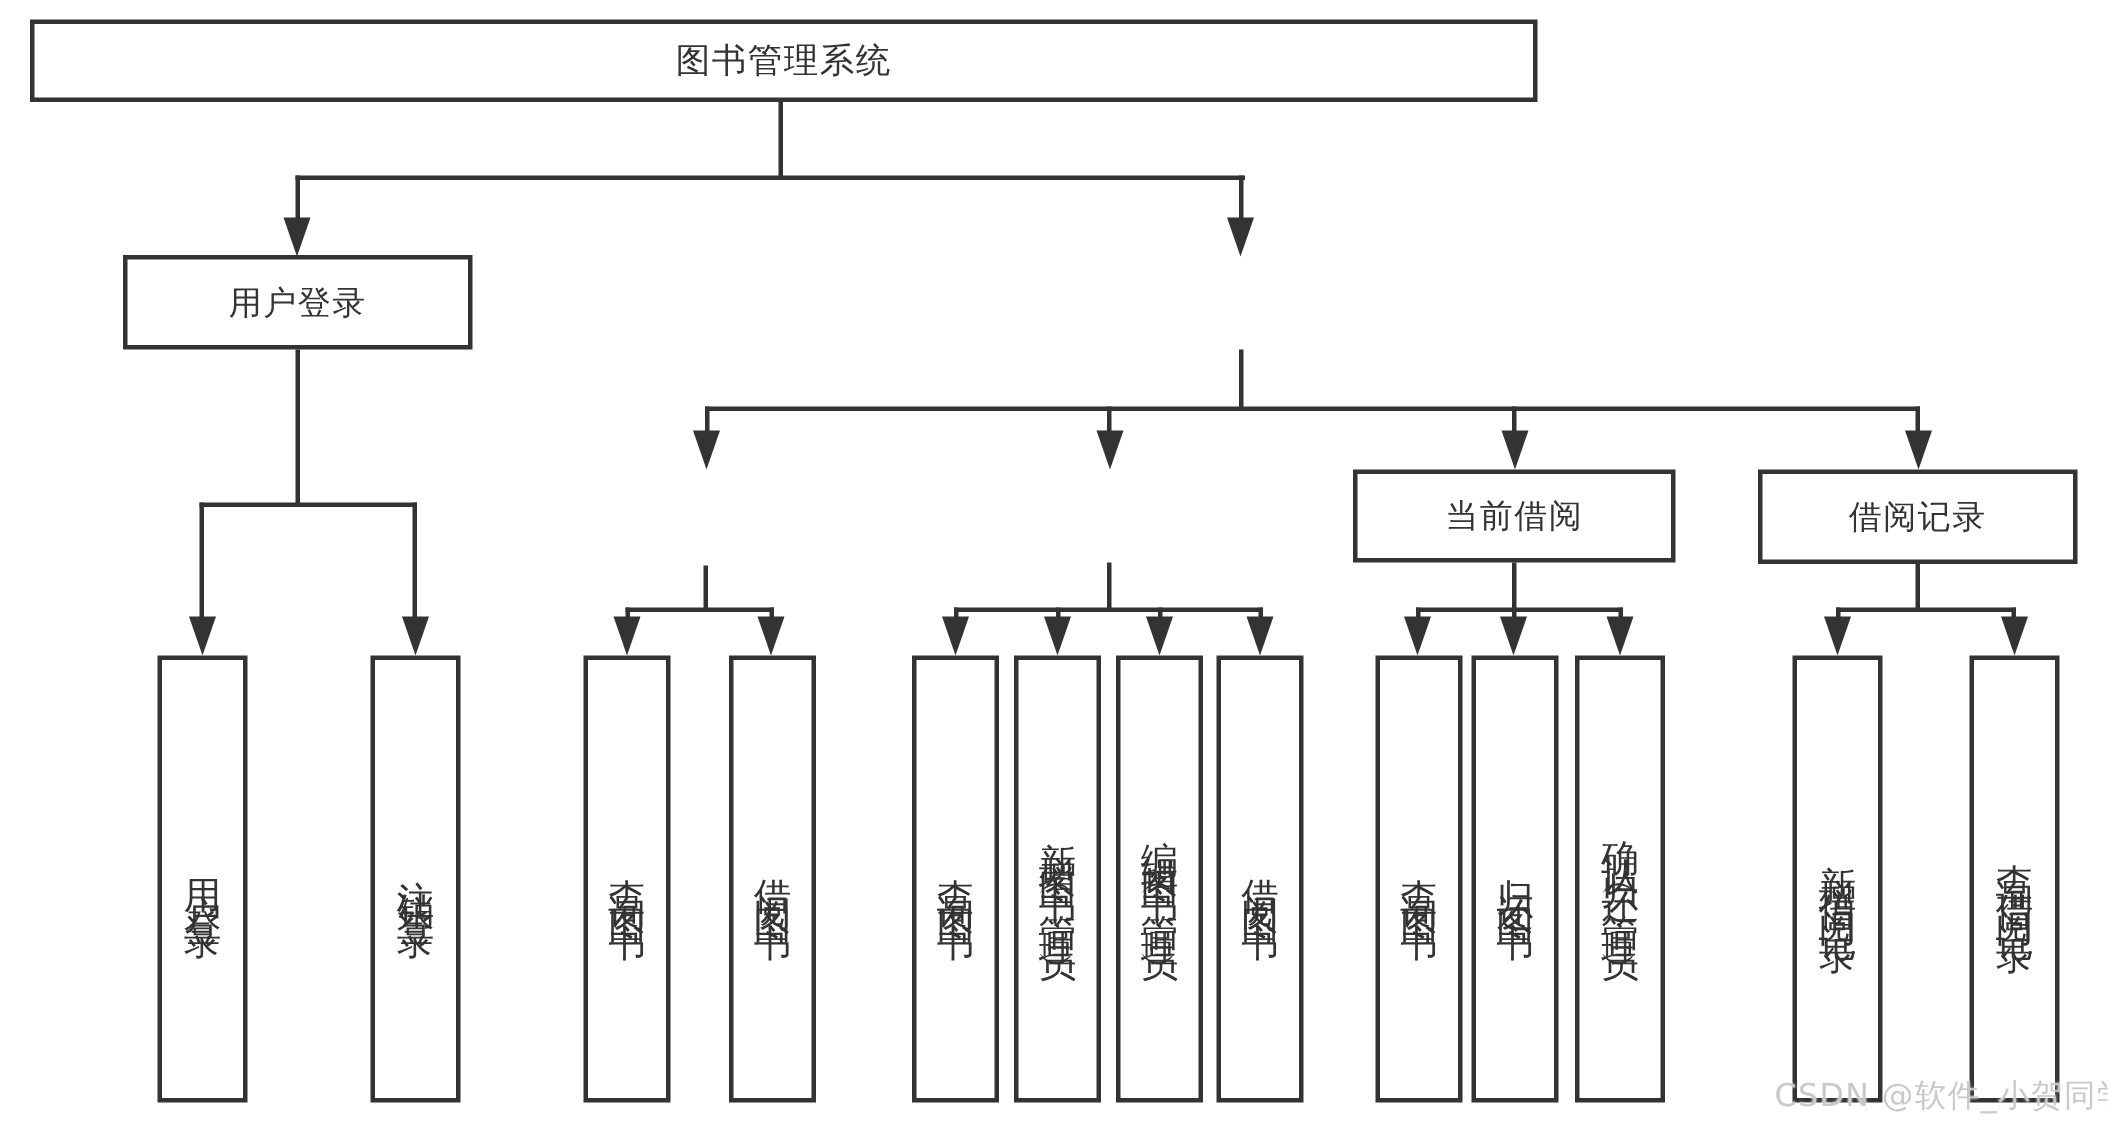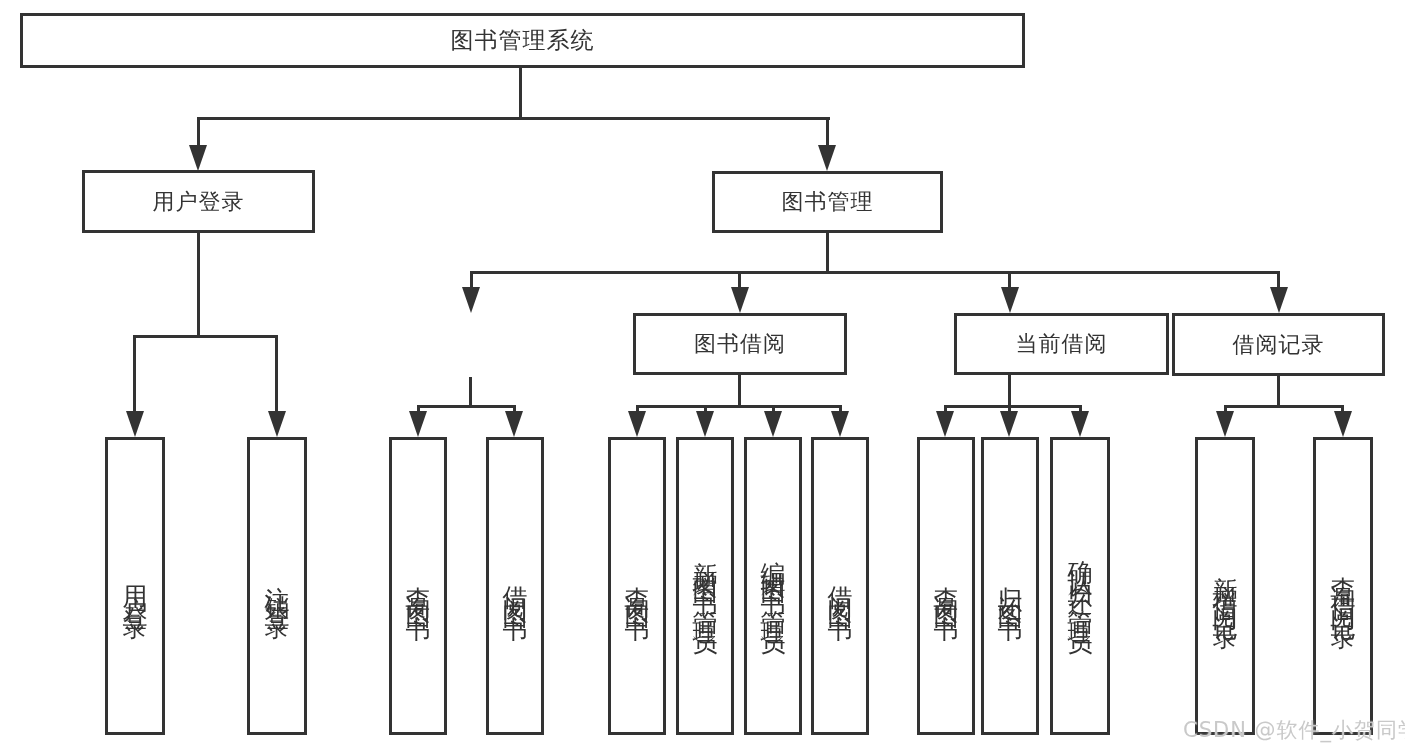--- a/index.html
+++ b/index.html
@@ -71,46 +71,40 @@
   <div class="ln" style="left:519px;top:68px;width:3px;height:52px;"></div>
   <div class="ln" style="left:197px;top:117px;width:633px;height:3px;"></div>
   <div class="ln" style="left:197px;top:117px;width:3px;height:30px;"></div>
   <div class="arrow" style="left:189px;top:145px;"></div>
   <div class="ln" style="left:826px;top:117px;width:3px;height:30px;"></div>
   <div class="arrow" style="left:818px;top:145px;"></div>
 
   <div class="node h-node" style="left:82px;top:170px;width:233px;height:63px;">
     <span>用户登录</span>
   </div>
-  <div class="node h-node" style="left:712px;top:171px;width:231px;height:62px;">
-    <span>图书管理</span>
-  </div>
 
   <div class="ln" style="left:197px;top:233px;width:3px;height:105px;"></div>
   <div class="ln" style="left:133px;top:335px;width:145px;height:3px;"></div>
   <div class="ln" style="left:133px;top:335px;width:3px;height:78px;"></div>
   <div class="arrow" style="left:126px;top:411px;"></div>
   <div class="ln" style="left:275px;top:335px;width:3px;height:78px;"></div>
   <div class="arrow" style="left:268px;top:411px;"></div>
 
   <div class="ln" style="left:826px;top:233px;width:3px;height:41px;"></div>
   <div class="ln" style="left:470px;top:271px;width:810px;height:3px;"></div>
   <div class="ln" style="left:470px;top:271px;width:3px;height:18px;"></div>
   <div class="arrow" style="left:462px;top:287px;"></div>
   <div class="ln" style="left:738px;top:271px;width:3px;height:18px;"></div>
   <div class="arrow" style="left:731px;top:287px;"></div>
   <div class="ln" style="left:1008px;top:271px;width:3px;height:18px;"></div>
   <div class="arrow" style="left:1001px;top:287px;"></div>
   <div class="ln" style="left:1277px;top:271px;width:3px;height:18px;"></div>
   <div class="arrow" style="left:1270px;top:287px;"></div>
 
-  <div class="node h-node" style="left:633px;top:313px;width:214px;height:62px;">
-    <span>图书借阅</span>
-  </div>
-  <div class="node h-node" style="left:954px;top:313px;width:215px;height:62px;">
+  <div class="node h-node" style="left:902px;top:313px;width:215px;height:62px;">
     <span>当前借阅</span>
   </div>
   <div class="node h-node" style="left:1172px;top:313px;width:213px;height:63px;">
     <span>借阅记录</span>
   </div>
 
   <div class="ln" style="left:469px;top:377px;width:3px;height:31px;"></div>
   <div class="ln" style="left:417px;top:405px;width:99px;height:3px;"></div>
   <div class="ln" style="left:417px;top:405px;width:3px;height:10px;"></div>
   <div class="arrow" style="left:409px;top:411px;"></div>

